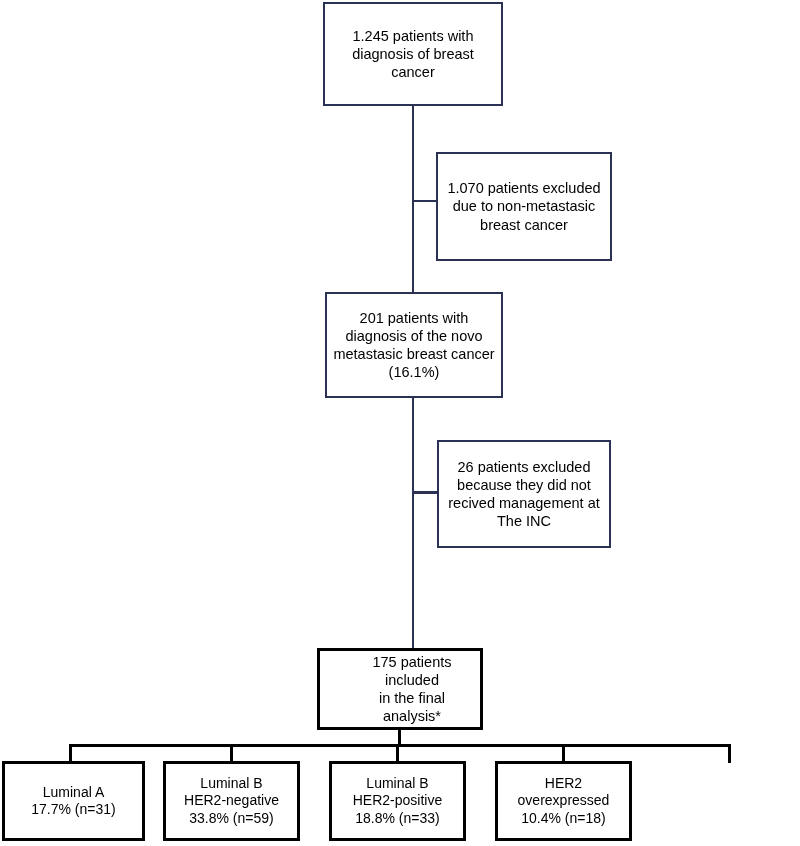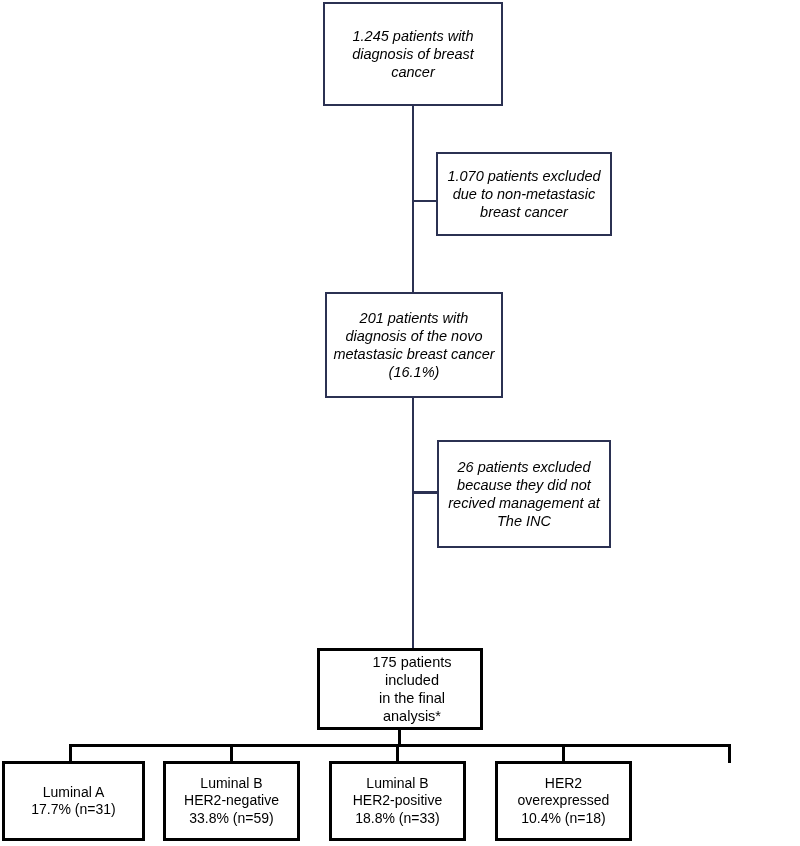--- a/index.html
+++ b/index.html
@@ -33,21 +33,20 @@
     z-index: 3;
   }
   .node .node-text {
     display: block;
     width: 100%;
     padding: 0 4px;
     white-space: pre-line;
   }
   .node.navy {
     border: 2px solid #2b3152;
-    font-style: italic;
   }
   .node.black {
     border: 3px solid #000000;
   }
   .node.main {
     font-size: 14.5px;
   }
   .node.side {
     font-size: 14.5px;
   }
@@ -76,21 +75,21 @@
 
   <div class="node navy main" style="left:323px; top:2px; width:180px; height:104px;">
     <span class="node-text">1.245 patients with
 diagnosis of breast cancer</span>
   </div>
 
   <div class="conn v" style="left:412px; top:106px; width:2px; height:186px;"></div>
 
   <div class="conn h" style="left:412px; top:200px; width:24px; height:2px;"></div>
 
-  <div class="node navy side" style="left:436px; top:152px; width:176px; height:84px;">
+  <div class="node navy side" style="left:436px; top:152px; width:176px; height:109px;">
     <span class="node-text">1.070 patients excluded
 due to non-metastasic
 breast cancer</span>
   </div>
 
   <div class="node navy main" style="left:325px; top:292px; width:178px; height:106px;">
     <span class="node-text">201 patients with
 diagnosis of the novo
 metastasic breast cancer
 (16.1%)</span>

